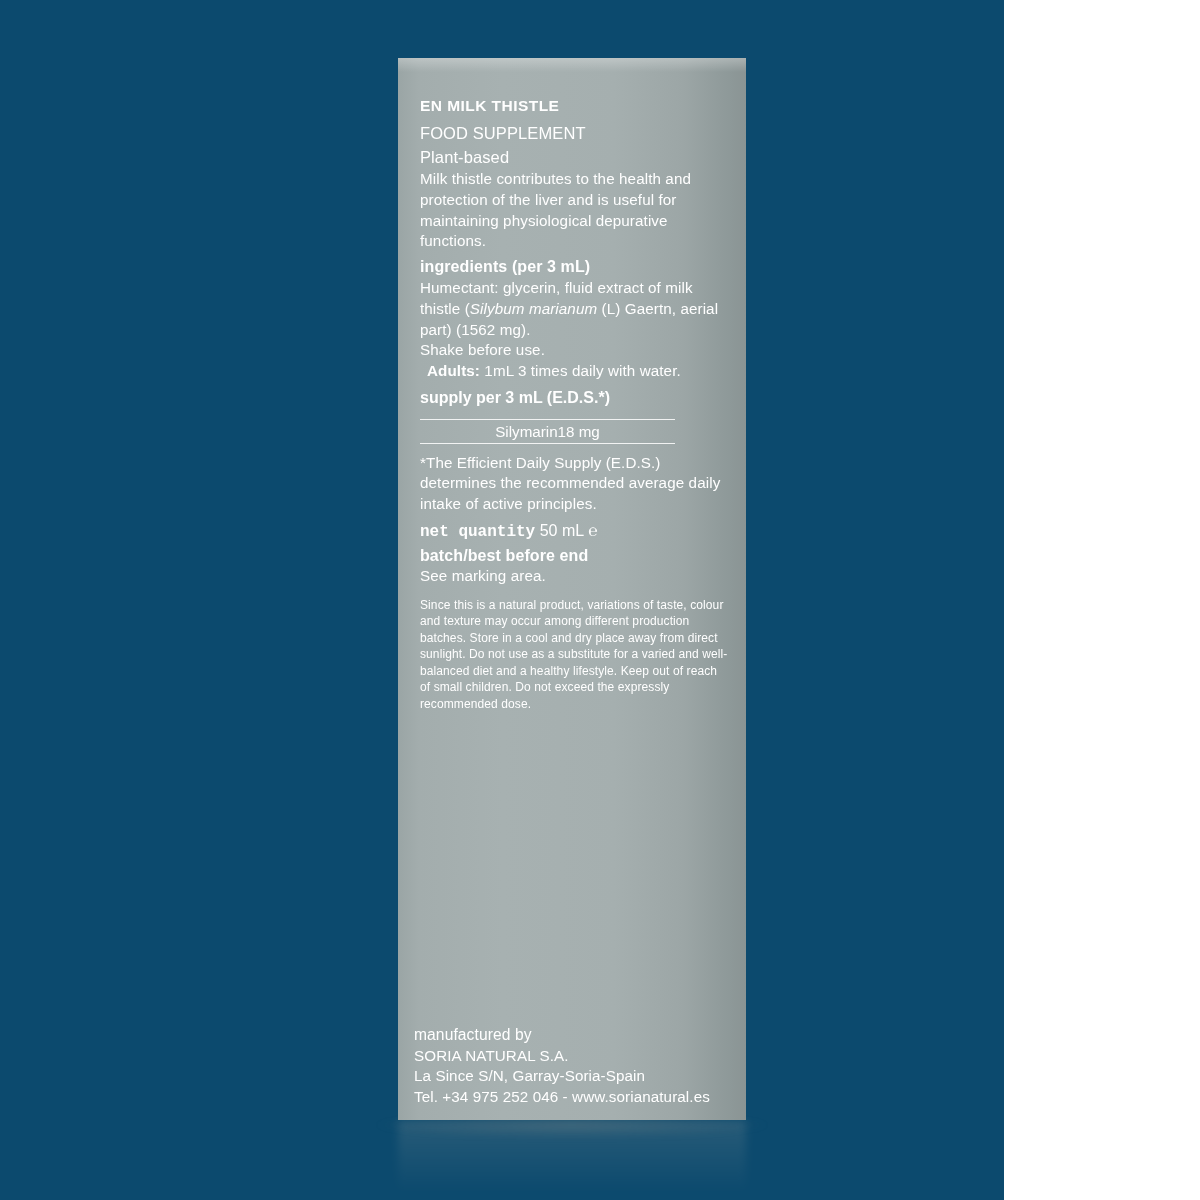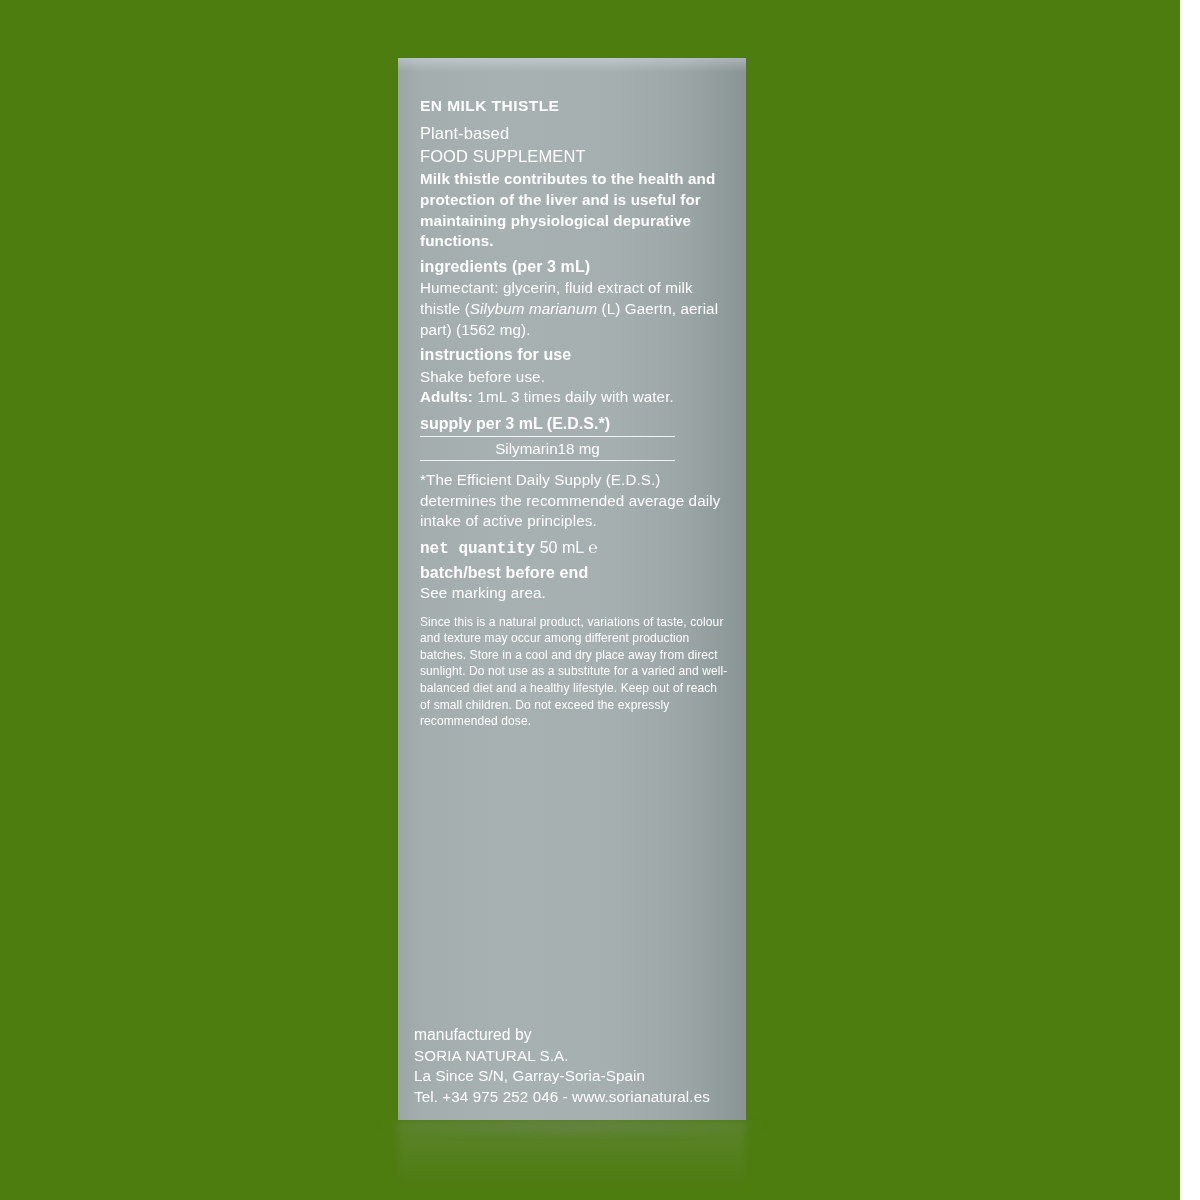--- a/index.html
+++ b/index.html
@@ -6,23 +6,23 @@
     margin: 0;
     padding: 0;
     width: 1200px;
     height: 1200px;
     background: #ffffff;
     font-family: "Liberation Sans", sans-serif;
   }
 
   #stage {
     position: relative;
-    width: 1180px;
+    width: 1004px;
     height: 1200px;
-    background: #4d7c0f;
+    background: #0c4a6e;
     overflow: hidden;
   }
 
   
   #box {
     position: absolute;
     left: 398px;
     top: 58px;
     width: 348px;
     height: 1062px;
@@ -103,49 +103,49 @@
     font-size: 16.5px;
     font-weight: 400;
     line-height: 1.42;
     margin-bottom: 1px;
   }
 
   .claim {
     font-size: 15.2px;
     line-height: 1.36;
     margin-bottom: 2px;
-    font-weight: bold;
   }
 
   .head {
     font-size: 16px;
     font-weight: bold;
     line-height: 1.45;
     margin-top: 3px;
   }
 
   .body {
     font-size: 15.2px;
     line-height: 1.36;
   }
 
   .body em {
     margin-top: 43px;
   }
 
   .inline-bold {
     font-weight: bold;
+    margin-left: 7px;
   }
 
   
   .supply-head {
     font-size: 16px;
     font-weight: bold;
     margin-top: 7px;
-    padding-bottom: 3px;
+    padding-bottom: 12px;
     border-bottom: 1px solid rgba(255,255,255,0.85);
     width: 255px;
   }
 
   .supply-row {
     display: flex;
     justify-content: center;
     align-items: baseline;
     width: 255px;
     font-size: 15.2px;
@@ -204,29 +204,28 @@
 
   <div id="shadow"></div>
   <div id="reflection"></div>
 
   <div id="box">
 
     <div id="panel">
 
       <span class="t lang-title">EN MILK THISTLE</span>
 
+      <span class="t foodsup">FOOD SUPPLEMENT</span>
       <span class="t plant">Plant-based</span>
-      <span class="t foodsup">FOOD SUPPLEMENT</span>
 
       <span class="t claim">Milk thistle contributes to the health and protection of the liver and is useful for maintaining physiological depurative functions.</span>
 
       <span class="t head">ingredients (per 3 mL)</span>
       <span class="t body"><span>Humectant: glycerin, fluid extract of milk thistle (</span><em>Silybum marianum</em><span> (L) Gaertn, aerial part) (1562 mg).</span></span>
 
-      <span class="t head">instructions for use</span>
       <span class="t body">Shake before use.</span>
       <span class="t body"><span class="inline-bold">Adults:</span><span> 1mL 3 times daily with water.</span></span>
 
       <div class="supply-head">supply per 3 mL (E.D.S.*)</div>
       <div class="supply-row">
         <span>Silymarin</span>
         <span>18 mg</span>
       </div>
 
       <span class="t footnote">*The Efficient Daily Supply (E.D.S.) determines the recommended average daily intake of active principles.</span>

